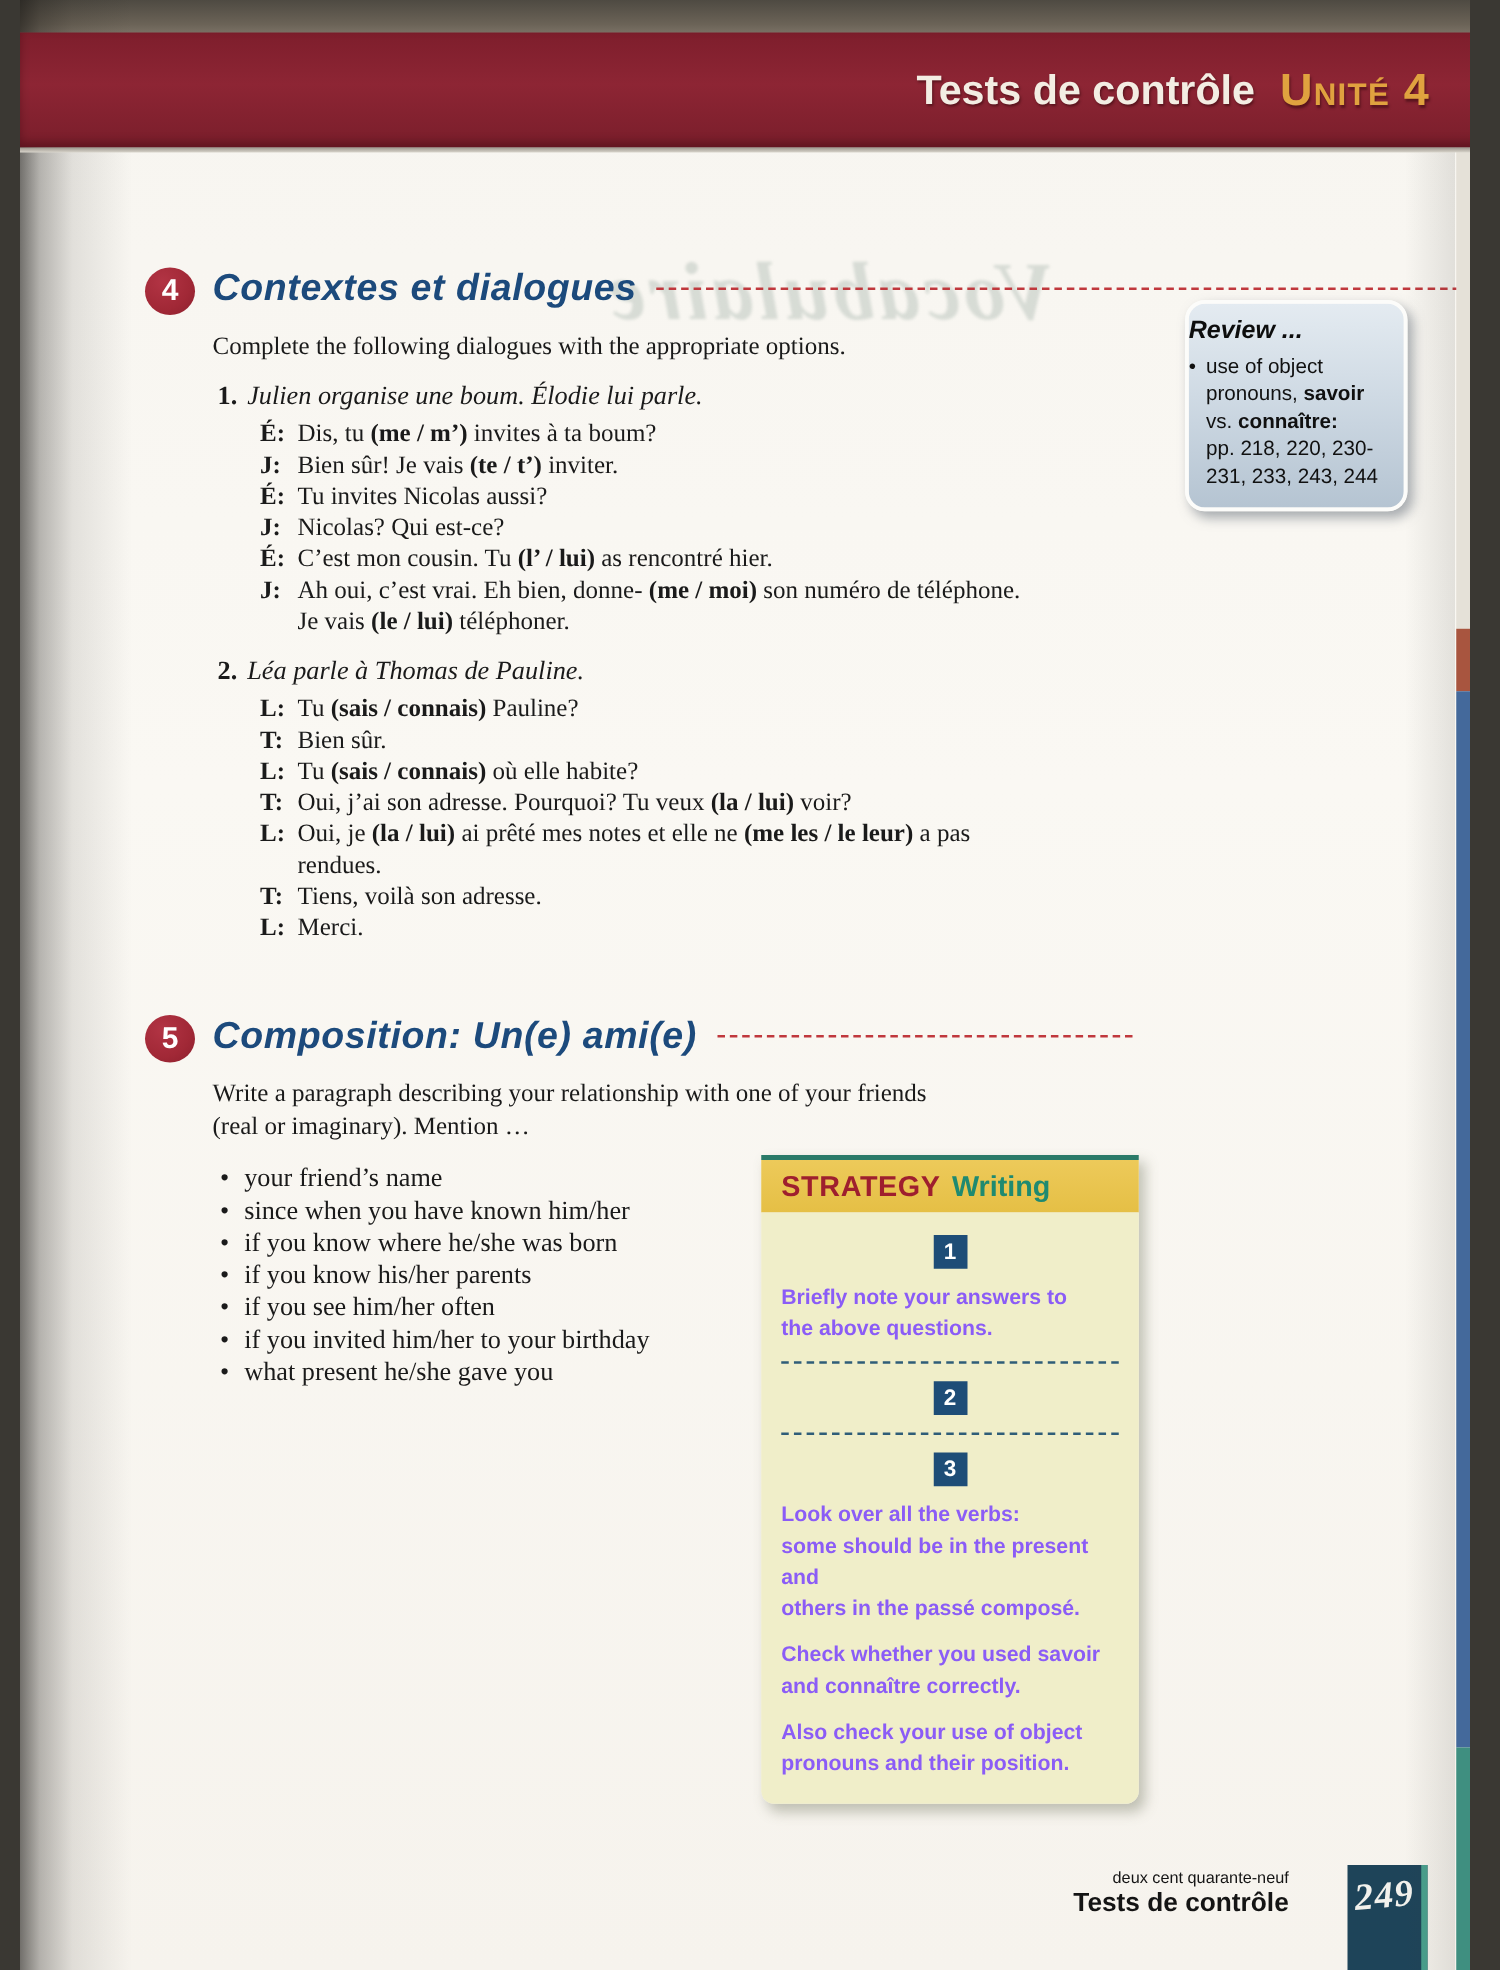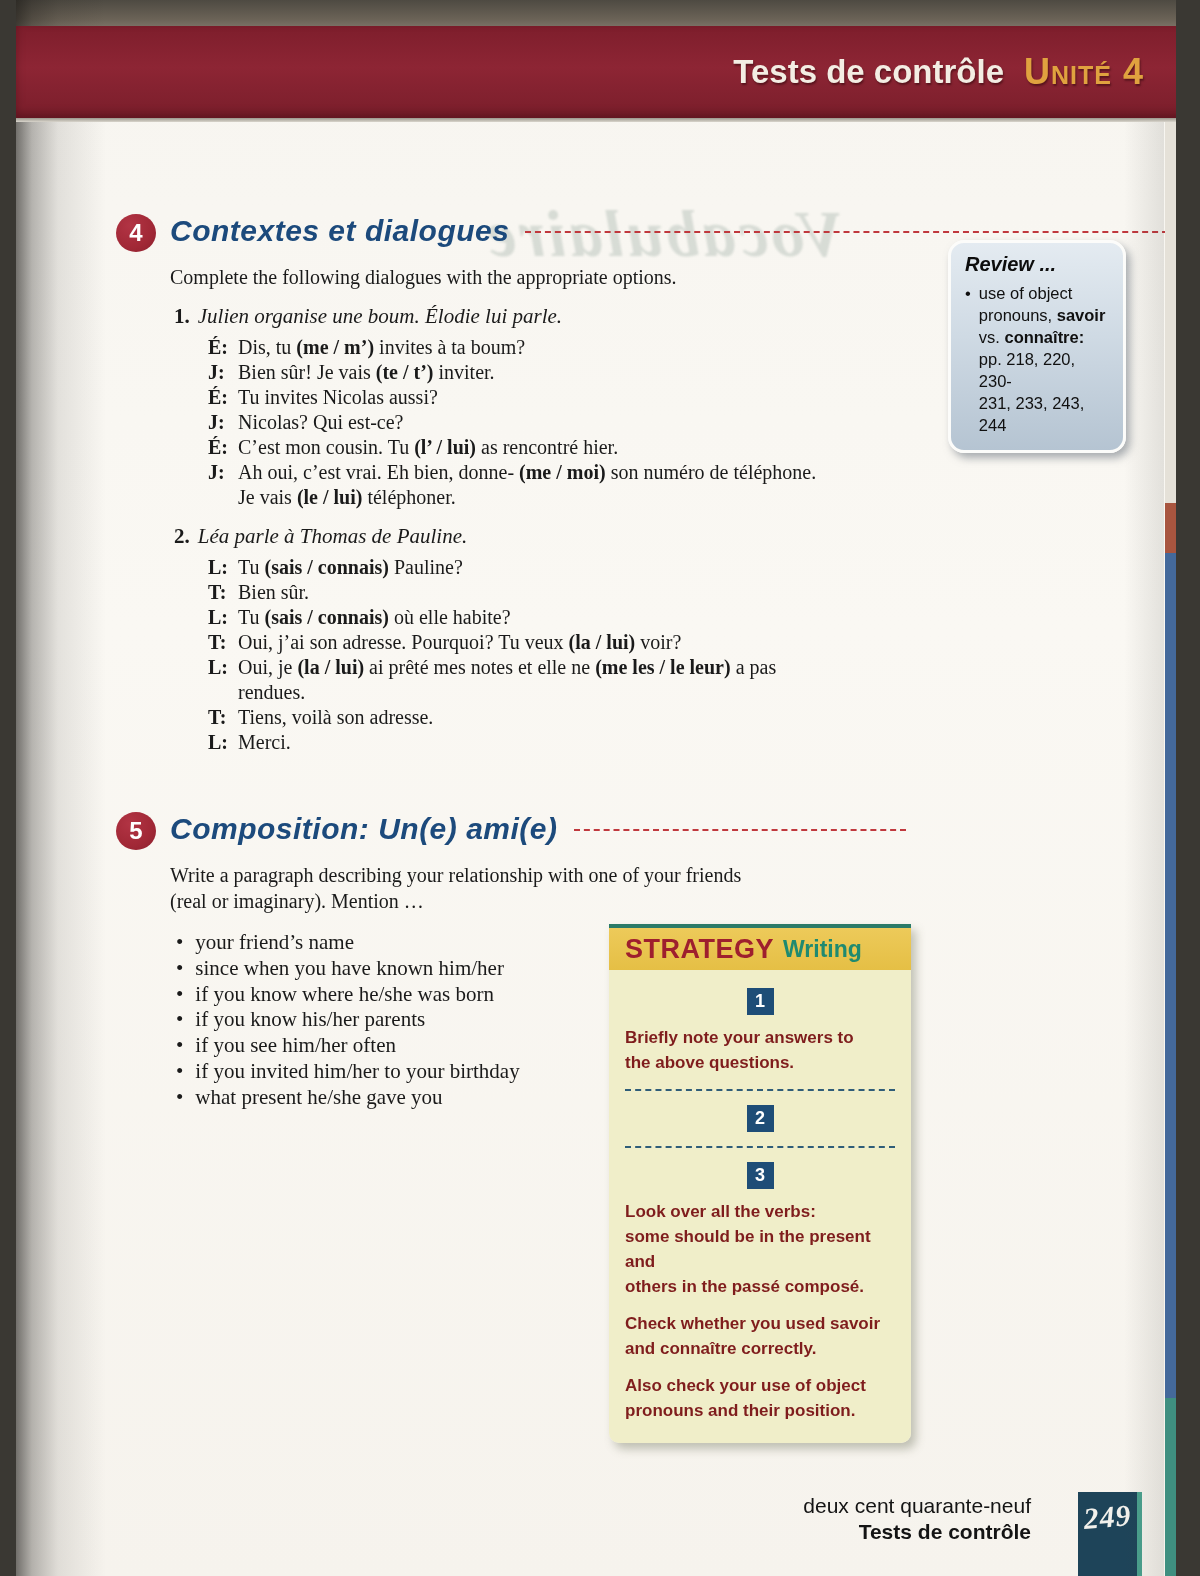--- a/index.html
+++ b/index.html
@@ -52,44 +52,44 @@
   .txt{flex:1;}
   .txt b,.iintro b{font-weight:bold;}
   
   .bullets{margin:16px 0 0 60px;padding:0;list-style:none;font-size:21px;line-height:25.8px;}
   .bullets li::before{content:"•";margin-right:12px;}
   
   .review{position:absolute;left:932px;top:240px;width:178px;z-index:20;
           background:linear-gradient(180deg,#e4ebf1 0%,#cfdae4 45%,#b5c4d2 100%);
           border:3px solid #fcfcfa;border-radius:16px;
           box-shadow:4px 5px 9px rgba(100,110,120,0.55);
-          padding:10px 12px 14px 14px;box-sizing:border-box;
+          padding:10px 12px 14px 0;box-sizing:border-box;
           font-family:"Liberation Sans",sans-serif;}
   .review h3{margin:0 0 6px 0;font:bold italic 20px "Liberation Sans",sans-serif;color:#0d0d0d;}
   .review .ritem{display:flex;font-size:16.5px;line-height:22px;color:#101010;}
   .review .rdot{margin-right:8px;}
   
   .strategy{position:absolute;left:593px;top:924px;width:302px;z-index:20;
             font-family:"Liberation Sans",sans-serif;
             box-shadow:5px 6px 10px rgba(90,95,70,0.35);border-radius:0 0 10px 10px;}
   .strat-head{height:46px;background:linear-gradient(180deg,#edca5a,#e5bf45);
               border-top:4px solid #2a7a68;display:flex;align-items:center;padding-left:16px;
               box-sizing:border-box;}
-  .strat-head .slabel{font-weight:bold;font-size:27px;color:#9e1f2e;letter-spacing:0.5px;}
+  .strat-head .slabel{font-weight:bold;font-size:23px;color:#9e1f2e;letter-spacing:0.5px;}
   .strat-head .stopic{font-weight:bold;font-size:23px;color:#1f8a70;margin-left:9px;}
   .strat-body{background:#f0eec9;padding:12px 16px 20px 16px;border-radius:0 0 10px 10px;}
   .stepnum{width:27px;height:27px;background:#1e4d77;color:#fff;margin:6px auto 10px auto;
            display:flex;align-items:center;justify-content:center;font-weight:bold;font-size:18px;}
-  .steptext{font-weight:bold;font-size:17px;line-height:25px;color:#7f1d1d;}
+  .steptext{font-weight:bold;font-size:17px;line-height:25px;color:#8b5cf6;}
   .steptext + .steptext{margin-top:12px;}
   .sdiv{border-top:2px dashed #2f5d78;margin:14px 0;}
   
   .foot-words{position:absolute;right:145px;top:1494px;text-align:right;z-index:20;
               font-family:"Liberation Sans",sans-serif;color:#141414;}
-  .fw1{font-size:21px;}
+  .fw1{font-size:13px;}
   .fw2{font-size:21px;font-weight:bold;margin-top:2px;}
   .pagebox{position:absolute;left:1062px;top:1492px;width:64px;height:84px;z-index:20;
            background:#1e4459;border-right:5px solid #4aa18e;box-sizing:border-box;}
   .pagebox span{display:block;margin-top:8px;text-align:center;transform:rotate(-5deg);
            font:bold italic 30px "Liberation Serif",serif;color:#f2f1ec;letter-spacing:1px;}
 </style>
 </head>
 <body>
 
 <div id="canvas">

